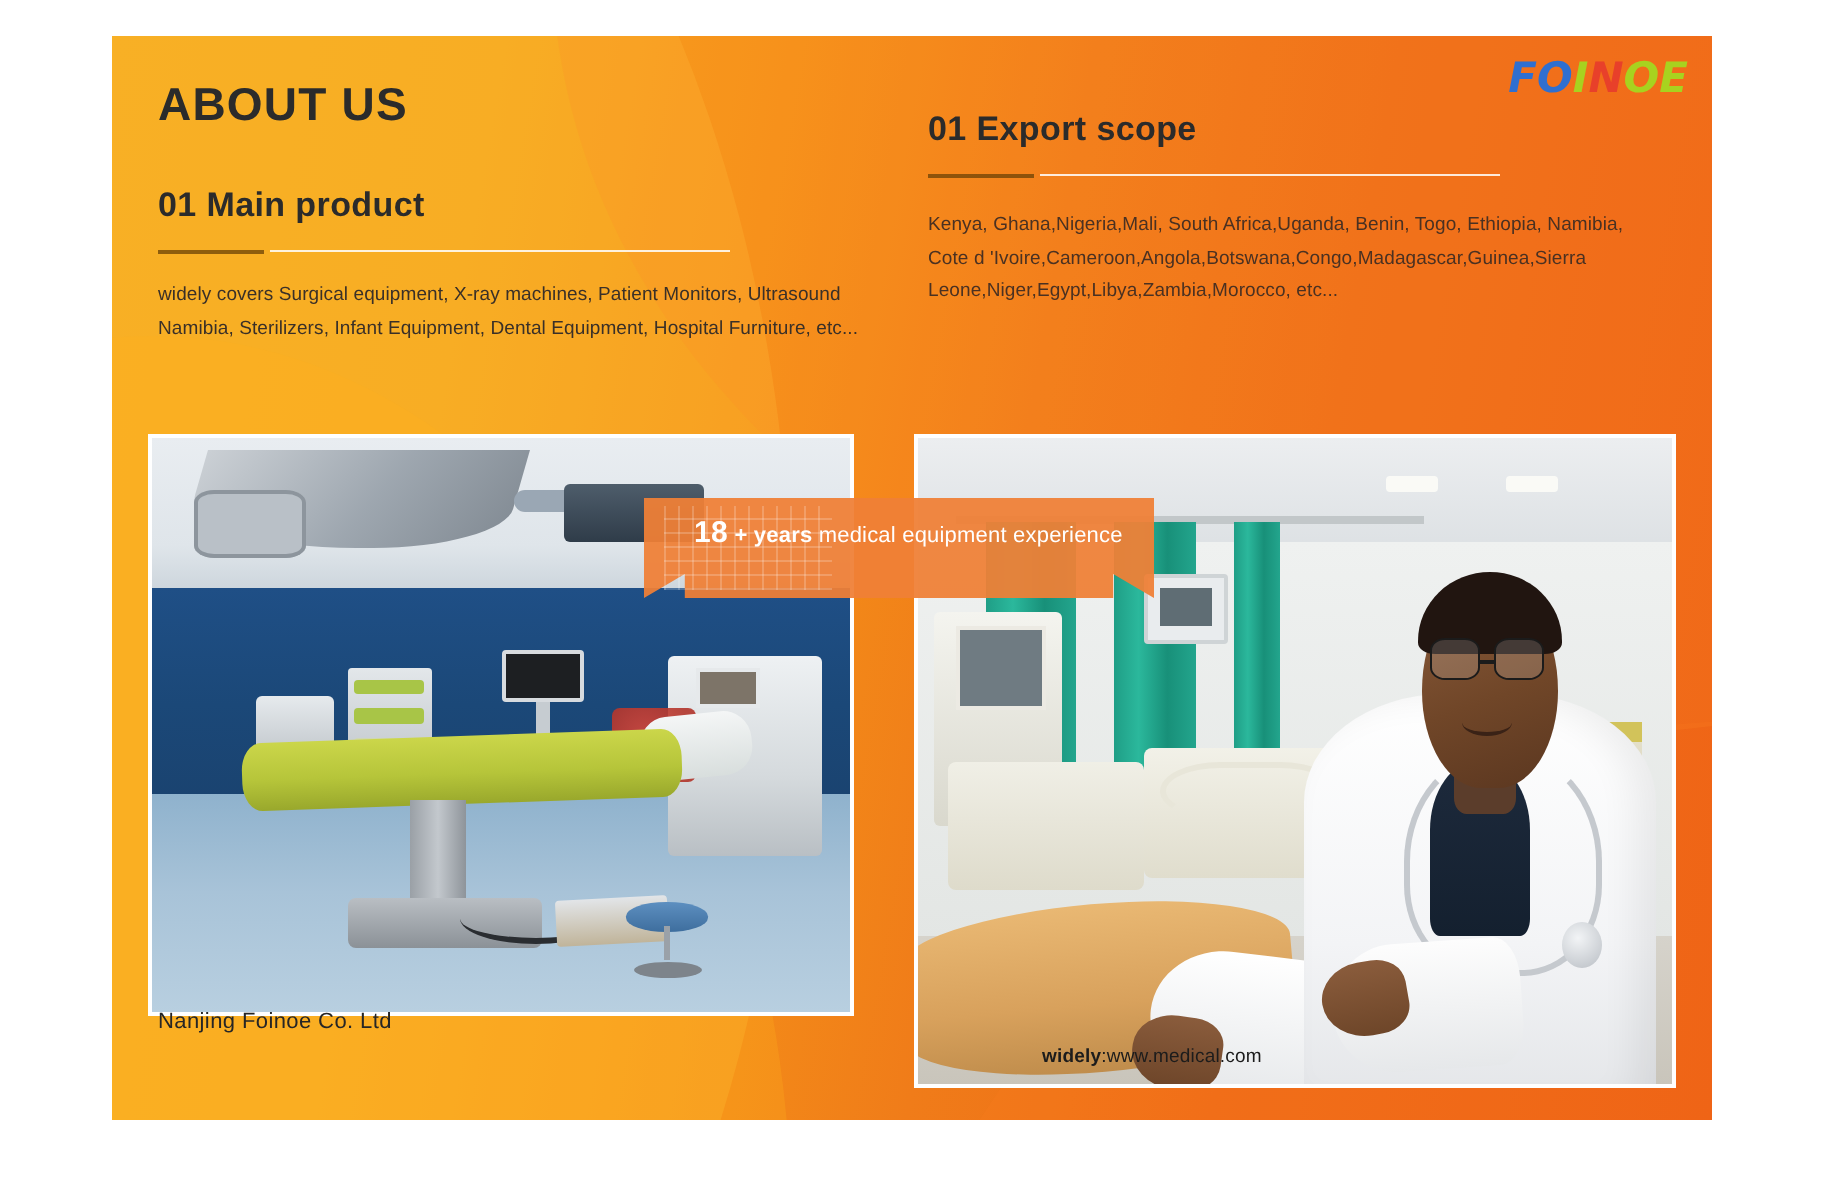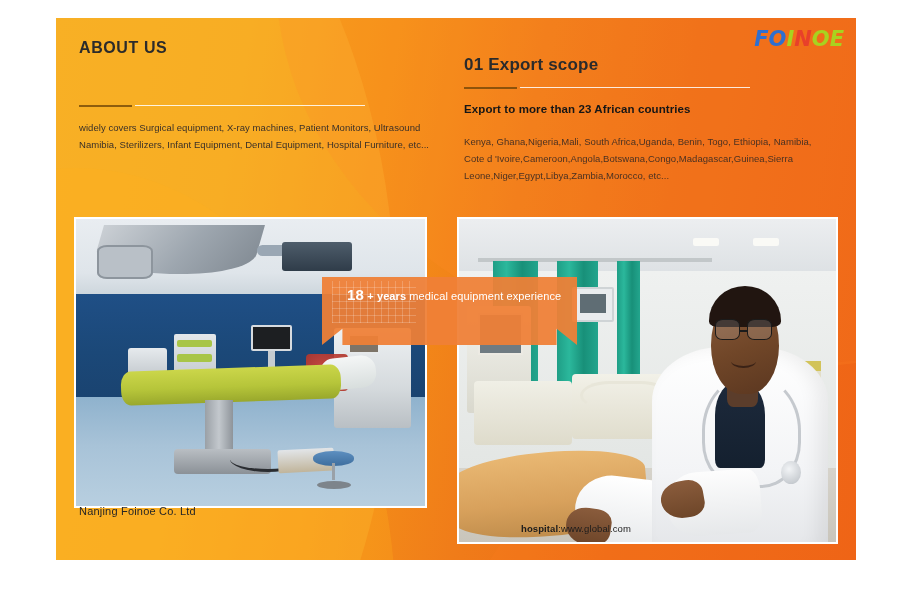--- a/index.html
+++ b/index.html
@@ -104,21 +104,21 @@
   .lg-i { color: #a8d21f; }
   .lg-n { color: #e8402a; }
   .lg-o2 { color: #a8d21f; }
   .lg-e { color: #a8d21f; }
 
   
   .about-title {
     position: absolute;
     left: 23px;
     top: 21px;
-    font-size: 16px;
+    font-size: 23px;
     font-weight: bold;
     color: #2b2b2b;
     letter-spacing: 0.6px;
   }
 
   .col-left  { position: absolute; left: 23px;  top: 75px;  width: 370px; }
   .col-right { position: absolute; left: 408px; top: 37px;  width: 370px; }
 
   .sec-num {
     font-size: 17px;
@@ -448,23 +448,23 @@
     position: absolute; left: 16%; bottom: 11%; width: 19%; height: 11%;
     background: linear-gradient(180deg,#8a5c3c,#6e4629);
     border-radius: 48% 36% 36% 52%;
     transform: rotate(-10deg);
   }
 
   
   .ribbon {
     position: absolute;
     left: 266px;
-    top: 259px;
+    top: 231px;
     width: 255px;
-    height: 68px;
+    height: 50px;
     z-index: 30;
     text-decoration: underline;
   }
   .ribbon-body {
     position: absolute;
     inset: 0;
     background: #ef7f36;
     opacity: .94;
     clip-path: polygon(0 0, 100% 0, 100% 100%, 92% 76%, 92% 100%, 8% 100%, 8% 76%, 0 100%);
   }
@@ -524,28 +524,28 @@
 
     <div class="panel-content">
 
       <div class="logo">
         <span class="lg-f">F</span><span class="lg-o1">O</span><span class="lg-i">I</span><span class="lg-n">N</span><span class="lg-o2">O</span><span class="lg-e">E</span>
       </div>
 
       <div class="about-title">ABOUT US</div>
 
       <div class="col-left">
+        <div class="sec-num">01 Main product</div>
         <div class="rule"></div>
         <div class="body-text">widely covers Surgical equipment, X-ray machines, Patient Monitors, Ultrasound Namibia, Sterilizers, Infant Equipment, Dental Equipment, Hospital Furniture, etc...</div>
       </div>
 
       <div class="col-right">
         <div class="sec-num">01 Export scope</div>
         <div class="rule"></div>
-        <div class="sub-head">Export to more than 23 African countries</div>
         <div class="body-text">Kenya, Ghana,Nigeria,Mali, South Africa,Uganda, Benin, Togo, Ethiopia, Namibia, Cote d 'Ivoire,Cameroon,Angola,Botswana,Congo,Madagascar,Guinea,Sierra Leone,Niger,Egypt,Libya,Zambia,Morocco, etc...</div>
       </div>
 
       <div class="photo photo-left">
         <div class="ph-inner">
           <div class="or-ceiling"></div>
           <div class="or-wall"></div>
           <div class="or-floor"></div>
           <div class="or-lightarm"></div>
           <div class="or-lighthead"></div>
@@ -616,18 +616,18 @@
         </div>
       </div>
 
       <div class="ribbon">
         <div class="ribbon-body"></div>
         <div class="ribbon-grid"></div>
         <div class="ribbon-text"><b>18</b> <span class="plus">+ years</span><span> medical equipment experience</span></div>
       </div>
 
       <div class="foot-left">Nanjing Foinoe Co. Ltd</div>
-      <div class="foot-right"><b>hospital</b><span>:</span><span>www.global.com</span></div>
+      <div class="foot-right"><b>widely</b><span>:</span><span>www.medical.com</span></div>
 
     </div>
   </div>
 
 </div>
 
 </body></html>

